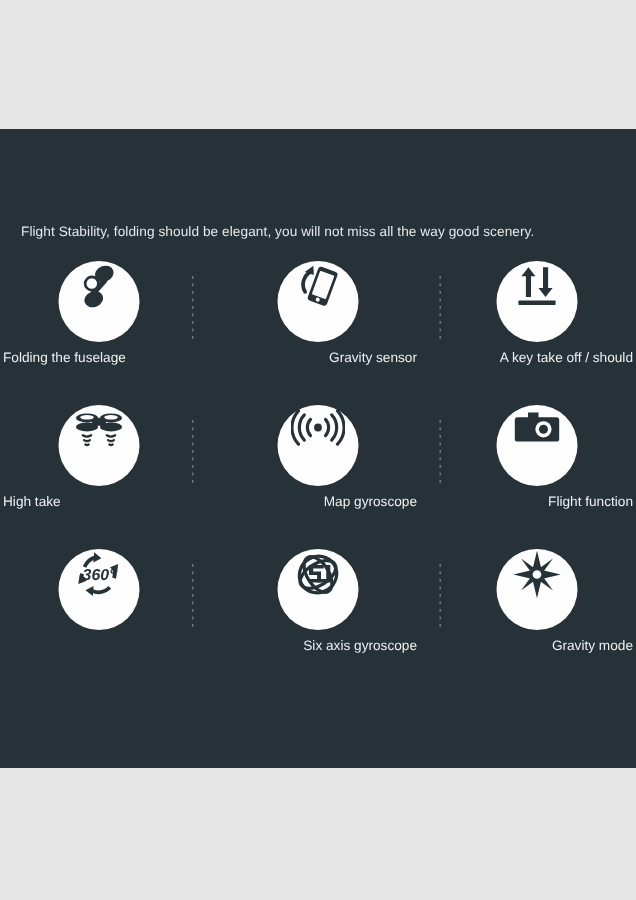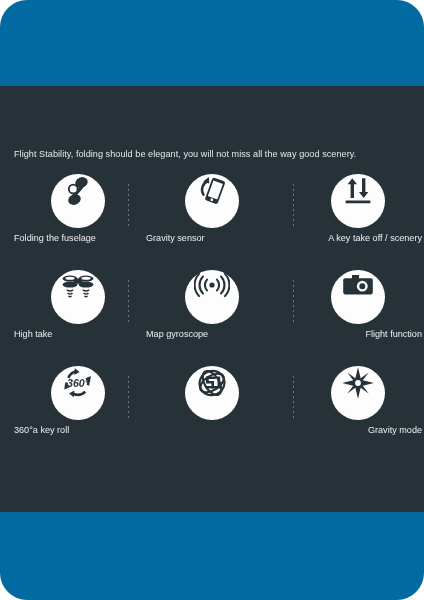--- a/index.html
+++ b/index.html
@@ -13,22 +13,21 @@
     height: 600px;
     overflow: hidden;
     font-family: "Liberation Sans", "DejaVu Sans", sans-serif;
     -webkit-font-smoothing: antialiased;
   }
 
   #page {
     position: relative;
     width: 424px;
     height: 600px;
-    background: #0369a1;
-    border-radius: 27px;
+    background: #e5e5e5;
   }
 
   
   .panel {
     position: absolute;
     left: 0;
     top: 86px;
     width: 424px;
     height: 426px;
     background: #263238;
@@ -61,21 +60,21 @@
     width: 424px;
     height: 96px;
   }
 
   .cell {
     position: absolute;
     top: 0;
     width: 132px;
     height: 96px;
   }
-  .cell.c0 { left: 12px; }
+  .cell.c0 { left: 0px; }
   .cell.c1 { left: 146px; }
   .cell.c2 { left: 292px; }
 
   .disc {
     position: absolute;
     top: 0;
     left: 50%;
     transform: translateX(-50%);
     width: 54px;
     height: 54px;
@@ -84,21 +83,21 @@
     display: flex;
     justify-content: center;
   }
   .disc svg { display: block; }
 
   .caption {
     position: absolute;
     top: 58px;
     left: 0;
     width: 132px;
-    text-align: left;
+    text-align: right;
     font-size: 9.1px;
     line-height: 12px;
     color: #eceff1;
     white-space: nowrap;
   }
   
   .cell.c0 .caption { text-align: left; left: 2px; }
   .cell.c2 .caption { text-align: right; left: -2px; }
 
   
@@ -166,21 +165,21 @@
         <div class="cell c2">
           <div class="disc">
             <svg width="34" height="34" viewBox="0 0 34 34">
               <g fill="#263238">
                 <path d="M11.3 4.2 L16.0 10.2 L13.0 10.2 L13.0 24.0 L9.6 24.0 L9.6 10.2 L6.6 10.2 Z"></path>
                 <path d="M22.7 24.0 L18.0 18.0 L21.0 18.0 L21.0 4.2 L24.4 4.2 L24.4 18.0 L27.4 18.0 Z"></path>
                 <rect x="4.6" y="26.4" width="24.8" height="2.9" rx="0.4"></rect>
               </g>
             </svg>
           </div>
-          <div class="caption">A key take off / scenery</div>
+          <div class="caption">A key take off / should</div>
         </div>
       </div>
 
       <div class="row">
         <div class="divider d0"></div>
         <div class="divider d1"></div>
 
         <div class="cell c0">
           <div class="disc">
             <svg width="36" height="34" viewBox="0 0 36 34">
@@ -257,38 +256,38 @@
               </g>
               <g fill="#263238">
                 <path d="M14.8 2.2 L19.6 6.1 L14.2 9.0 Z"></path>
                 <path d="M30.8 10.0 L30.0 16.2 L25.2 12.4 Z"></path>
                 <path d="M13.9 31.3 L9.0 27.5 L14.4 24.6 Z"></path>
                 <path d="M4.2 23.4 L5.1 17.3 L9.8 21.1 Z"></path>
               </g>
               <text x="18" y="20.6" text-anchor="middle" font-family="'Liberation Sans', sans-serif" font-size="10.6" font-weight="bold" font-style="italic" fill="#263238">360°</text>
             </svg>
           </div>
-          <div class="caption">360°a key roll</div>
         </div>
 
         <div class="cell c1">
           <div class="disc">
             <svg width="34" height="34" viewBox="0 0 34 34">
               <g fill="none" stroke="#263238" stroke-width="2.2">
                 <ellipse cx="17" cy="17" rx="13.2" ry="7.2" transform="rotate(-32 17 17)"></ellipse>
                 <ellipse cx="17" cy="17" rx="7.2" ry="13.2" transform="rotate(-32 17 17)"></ellipse>
                 <ellipse cx="17" cy="17" rx="12.6" ry="12.0" transform="rotate(-32 17 17)"></ellipse>
               </g>
               <g fill="#263238">
                 <path d="M11.0 10.6 L20.8 10.6 L20.8 13.0 L13.8 13.0 L13.8 15.0 L19.0 15.0
                          L19.0 22.4 L11.0 22.4 L11.0 20.0 L16.4 20.0 L16.4 17.4 L11.0 17.4 Z"></path>
                 <path d="M22.5 10.6 L25.2 10.6 L25.2 22.4 L16.6 22.4 L16.6 20.0 L22.5 20.0 Z"></path>
               </g>
             </svg>
           </div>
+          <div class="caption">Six axis gyroscope</div>
         </div>
 
         <div class="cell c2">
           <div class="disc">
             <svg width="34" height="34" viewBox="0 0 34 34">
               <g fill="#263238">
                 <path d="M17 1.2 L19.9 13.2 L17 17 L14.1 13.2 Z"></path>
                 <path d="M17 32.8 L14.1 20.8 L17 17 L19.9 20.8 Z"></path>
                 <path d="M1.2 17 L13.2 14.1 L17 17 L13.2 19.9 Z"></path>
                 <path d="M32.8 17 L20.8 19.9 L17 17 L20.8 14.1 Z"></path>

